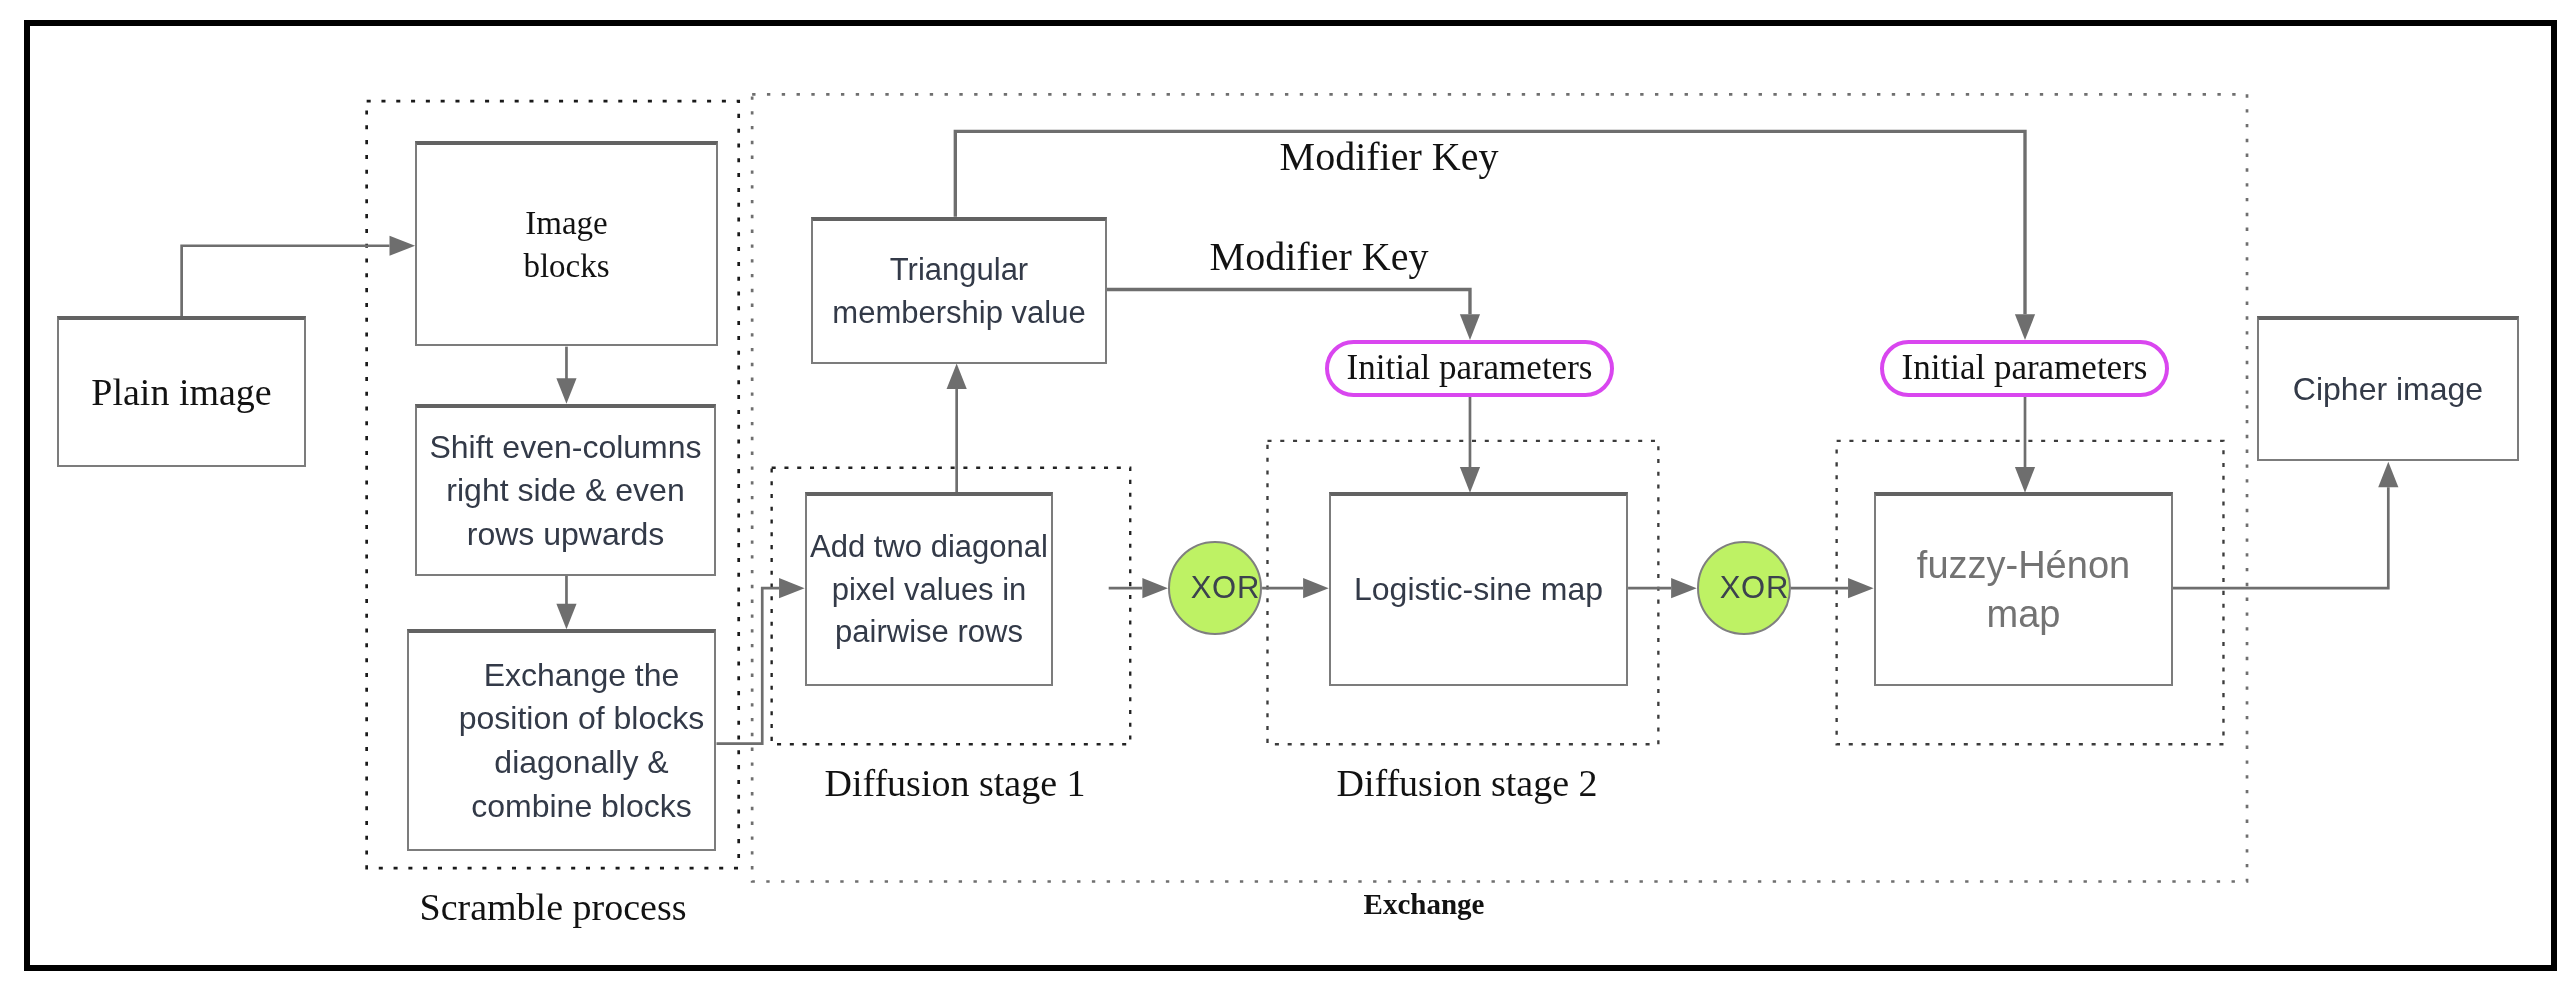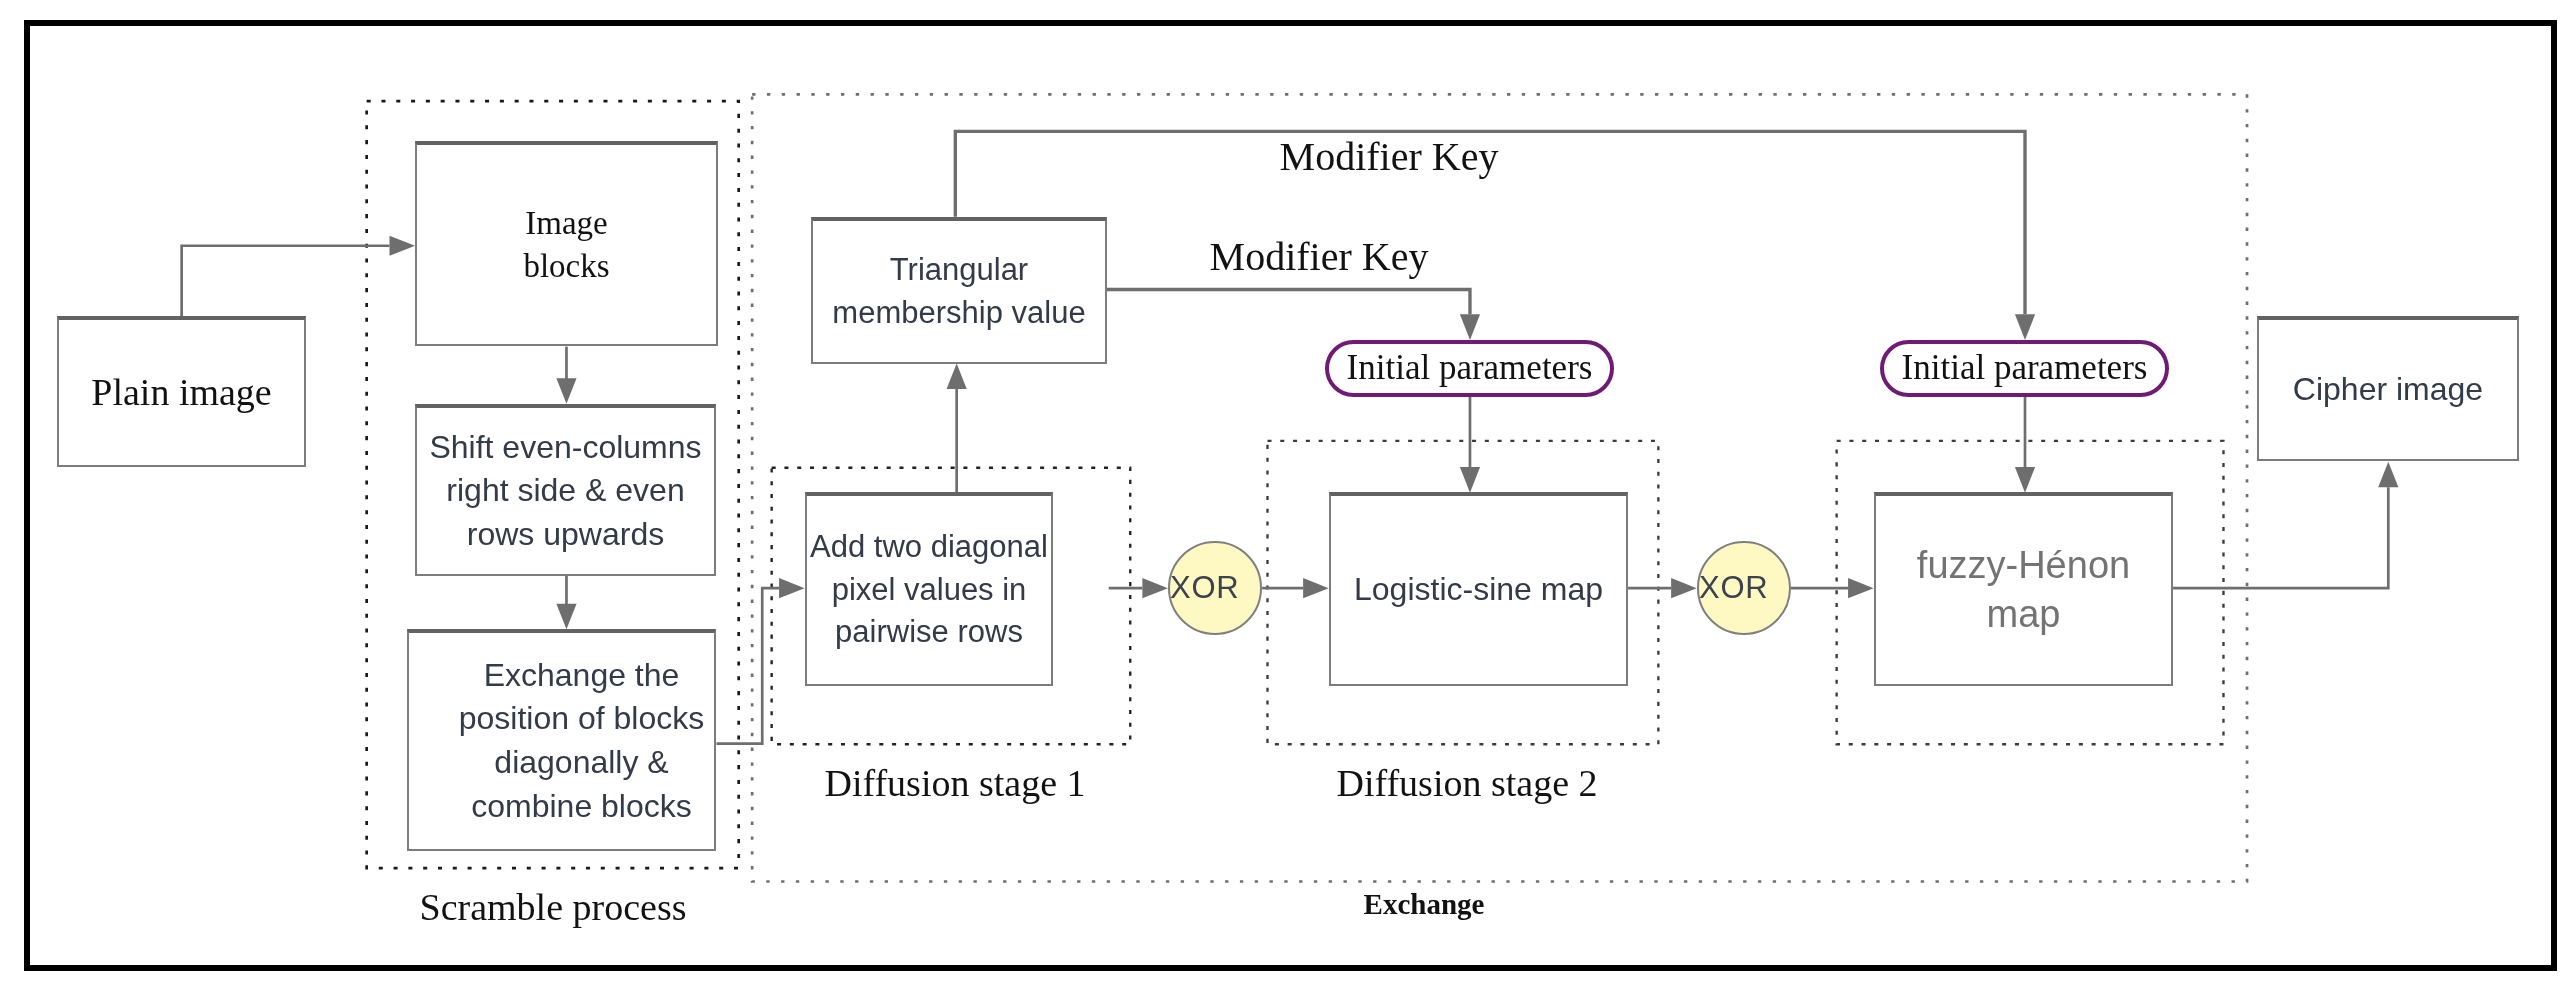--- a/index.html
+++ b/index.html
@@ -17,27 +17,27 @@
   #wires{position:absolute;left:0;top:0;width:2576px;height:992px;}
 
   
   .box{
     position:absolute;box-sizing:border-box;background:#ffffff;
     border:2.7px solid #7c7c7c;border-top:4px solid #626262;
     display:flex;align-items:center;justify-content:center;text-align:center;
   }
   .stadium{
     position:absolute;box-sizing:border-box;background:#ffffff;
-    border:4px solid #701a75;border-radius:40px;
+    border:4px solid #d946ef;border-radius:40px;
     display:flex;align-items:center;justify-content:center;text-align:center;
   }
   .circle{
-    position:absolute;box-sizing:border-box;background:#fef9c3;
+    position:absolute;box-sizing:border-box;background:#bef264;
     border:2.7px solid #7f7f7f;border-radius:50%;
-    display:flex;align-items:center;justify-content:flex-start;text-align:center;
+    display:flex;align-items:center;justify-content:flex-end;text-align:center;
   }
 
   
   #plain-image    {left:57px;   top:316px; width:249px; height:151px;}
   #image-blocks   {left:415px;  top:141px; width:303px; height:205px;}
   #shift-box      {left:415px;  top:404px; width:301px; height:172px;}
   #exchange-box   {left:407px;  top:629px; width:309px; height:222px;padding-left:40px;}
   #triangular-box {left:811px; top:217px; width:296px; height:147px;}
   #add-box        {left:805px; top:492px; width:248px; height:194px;}
   #logistic-box   {left:1329px; top:492px; width:299px; height:194px;}

